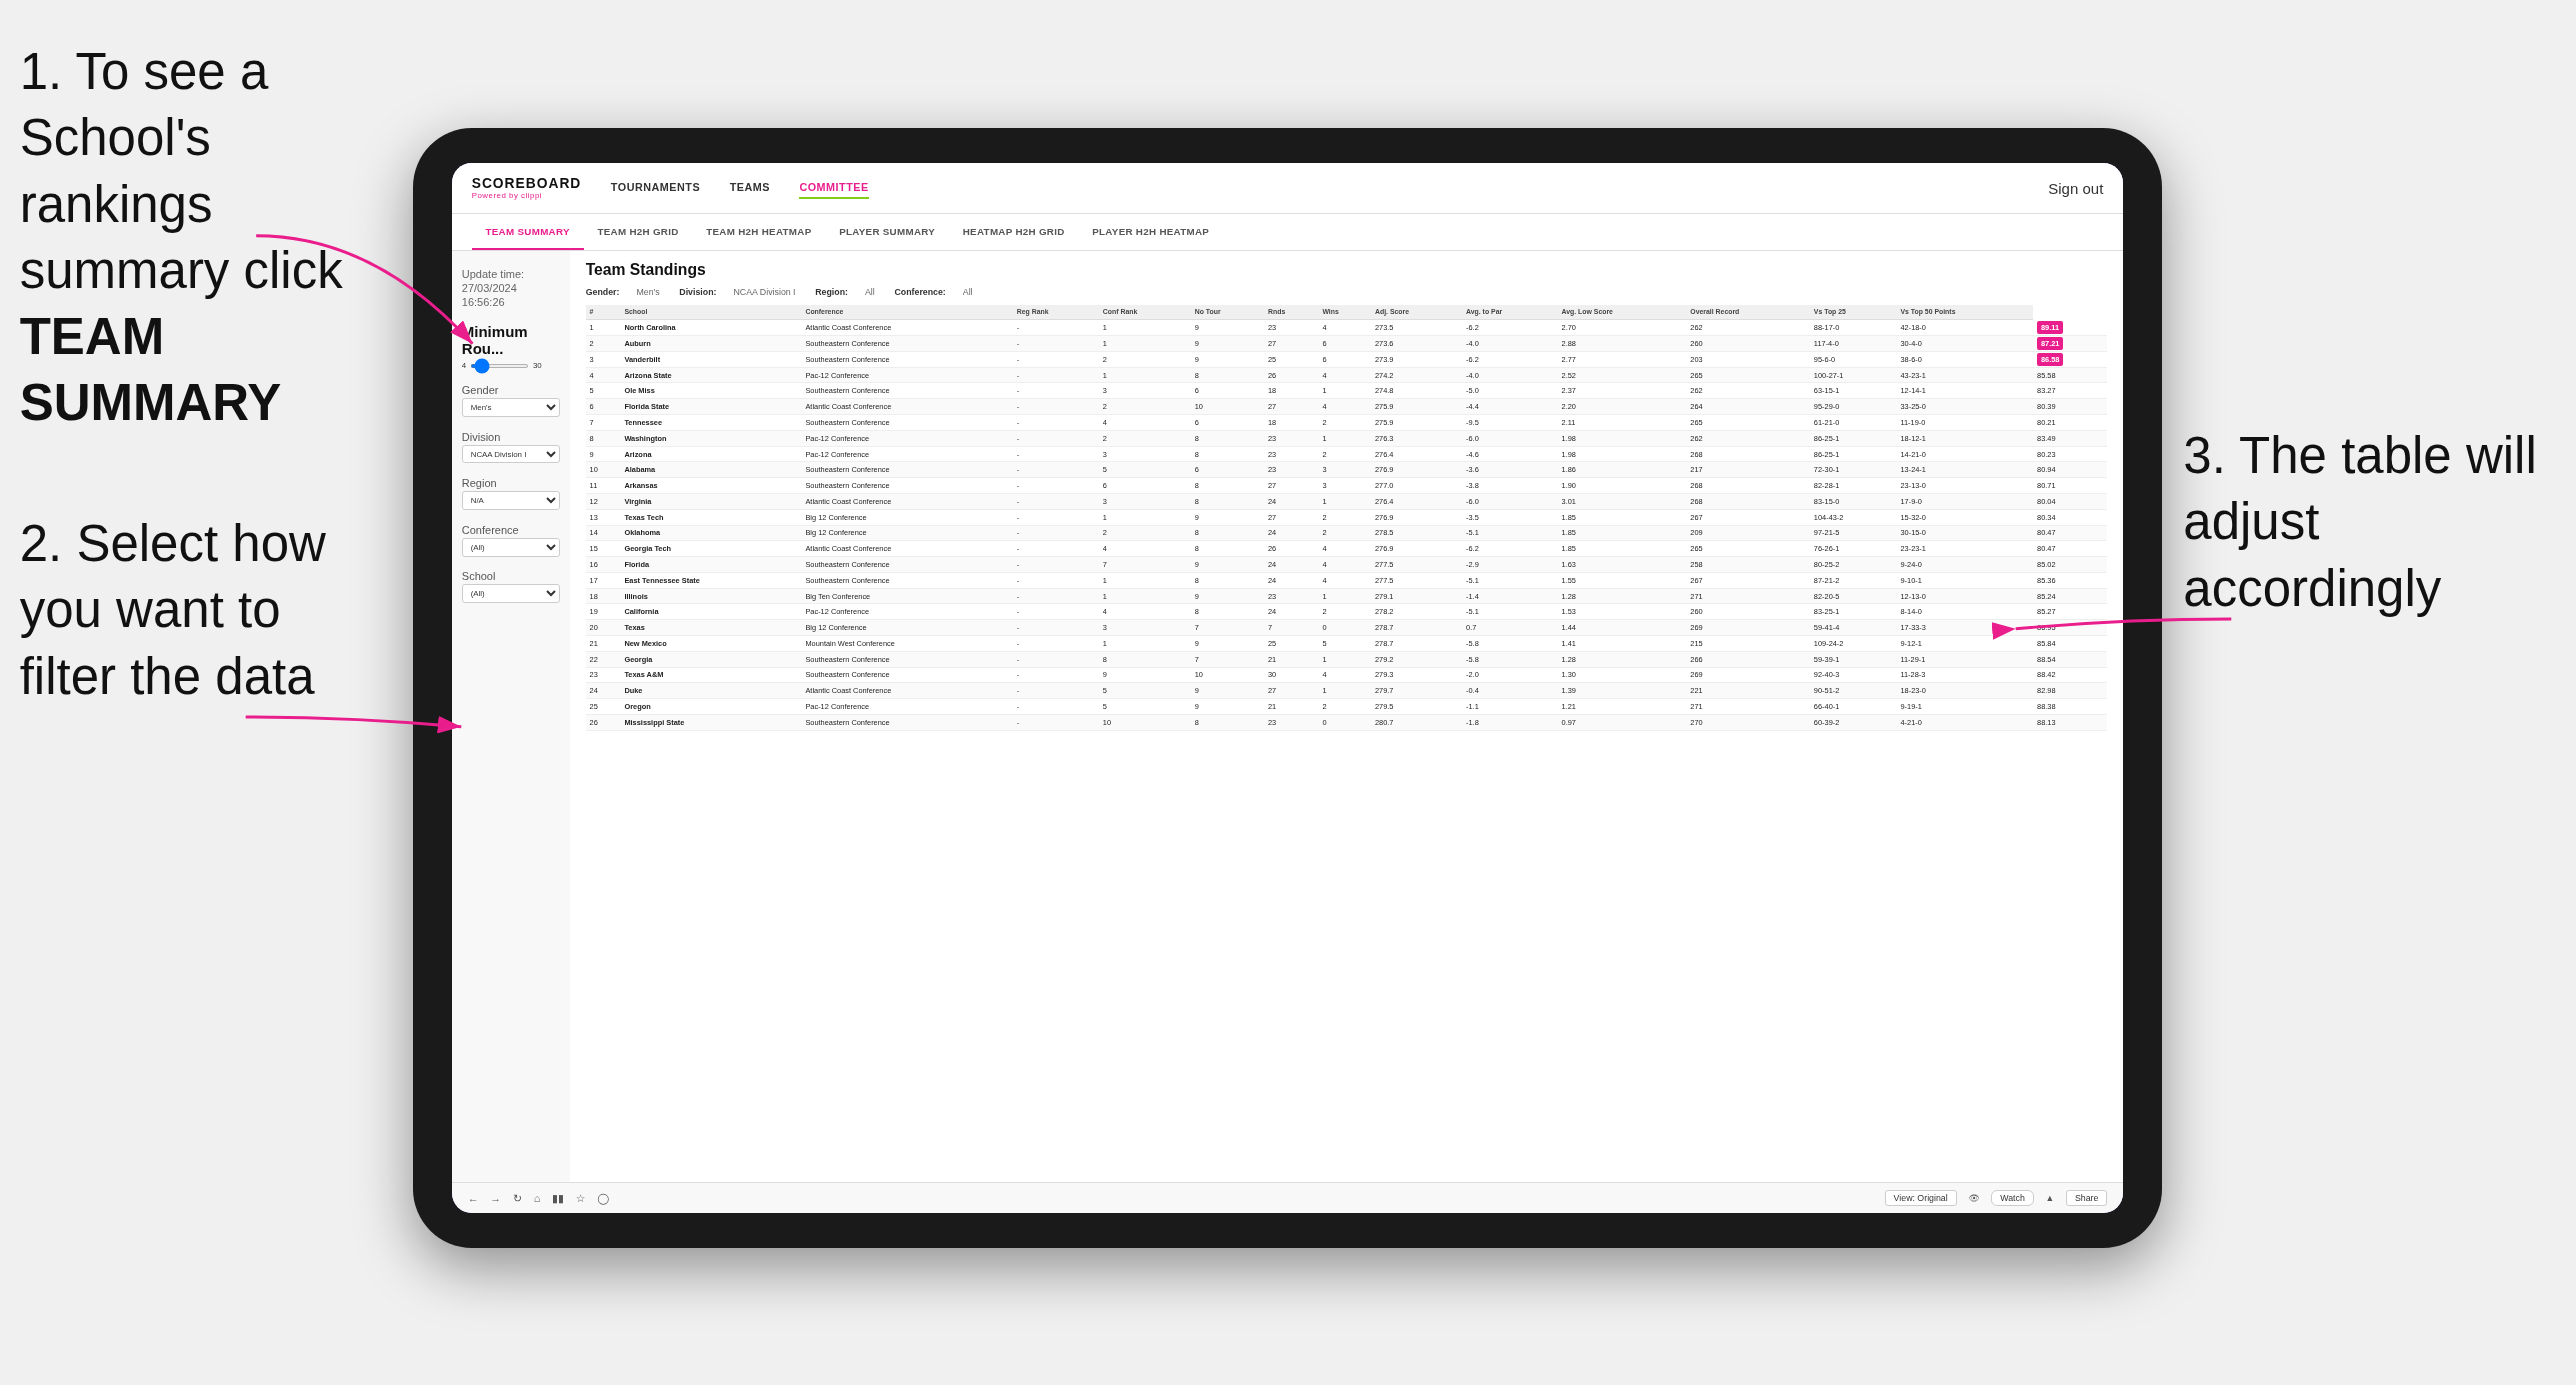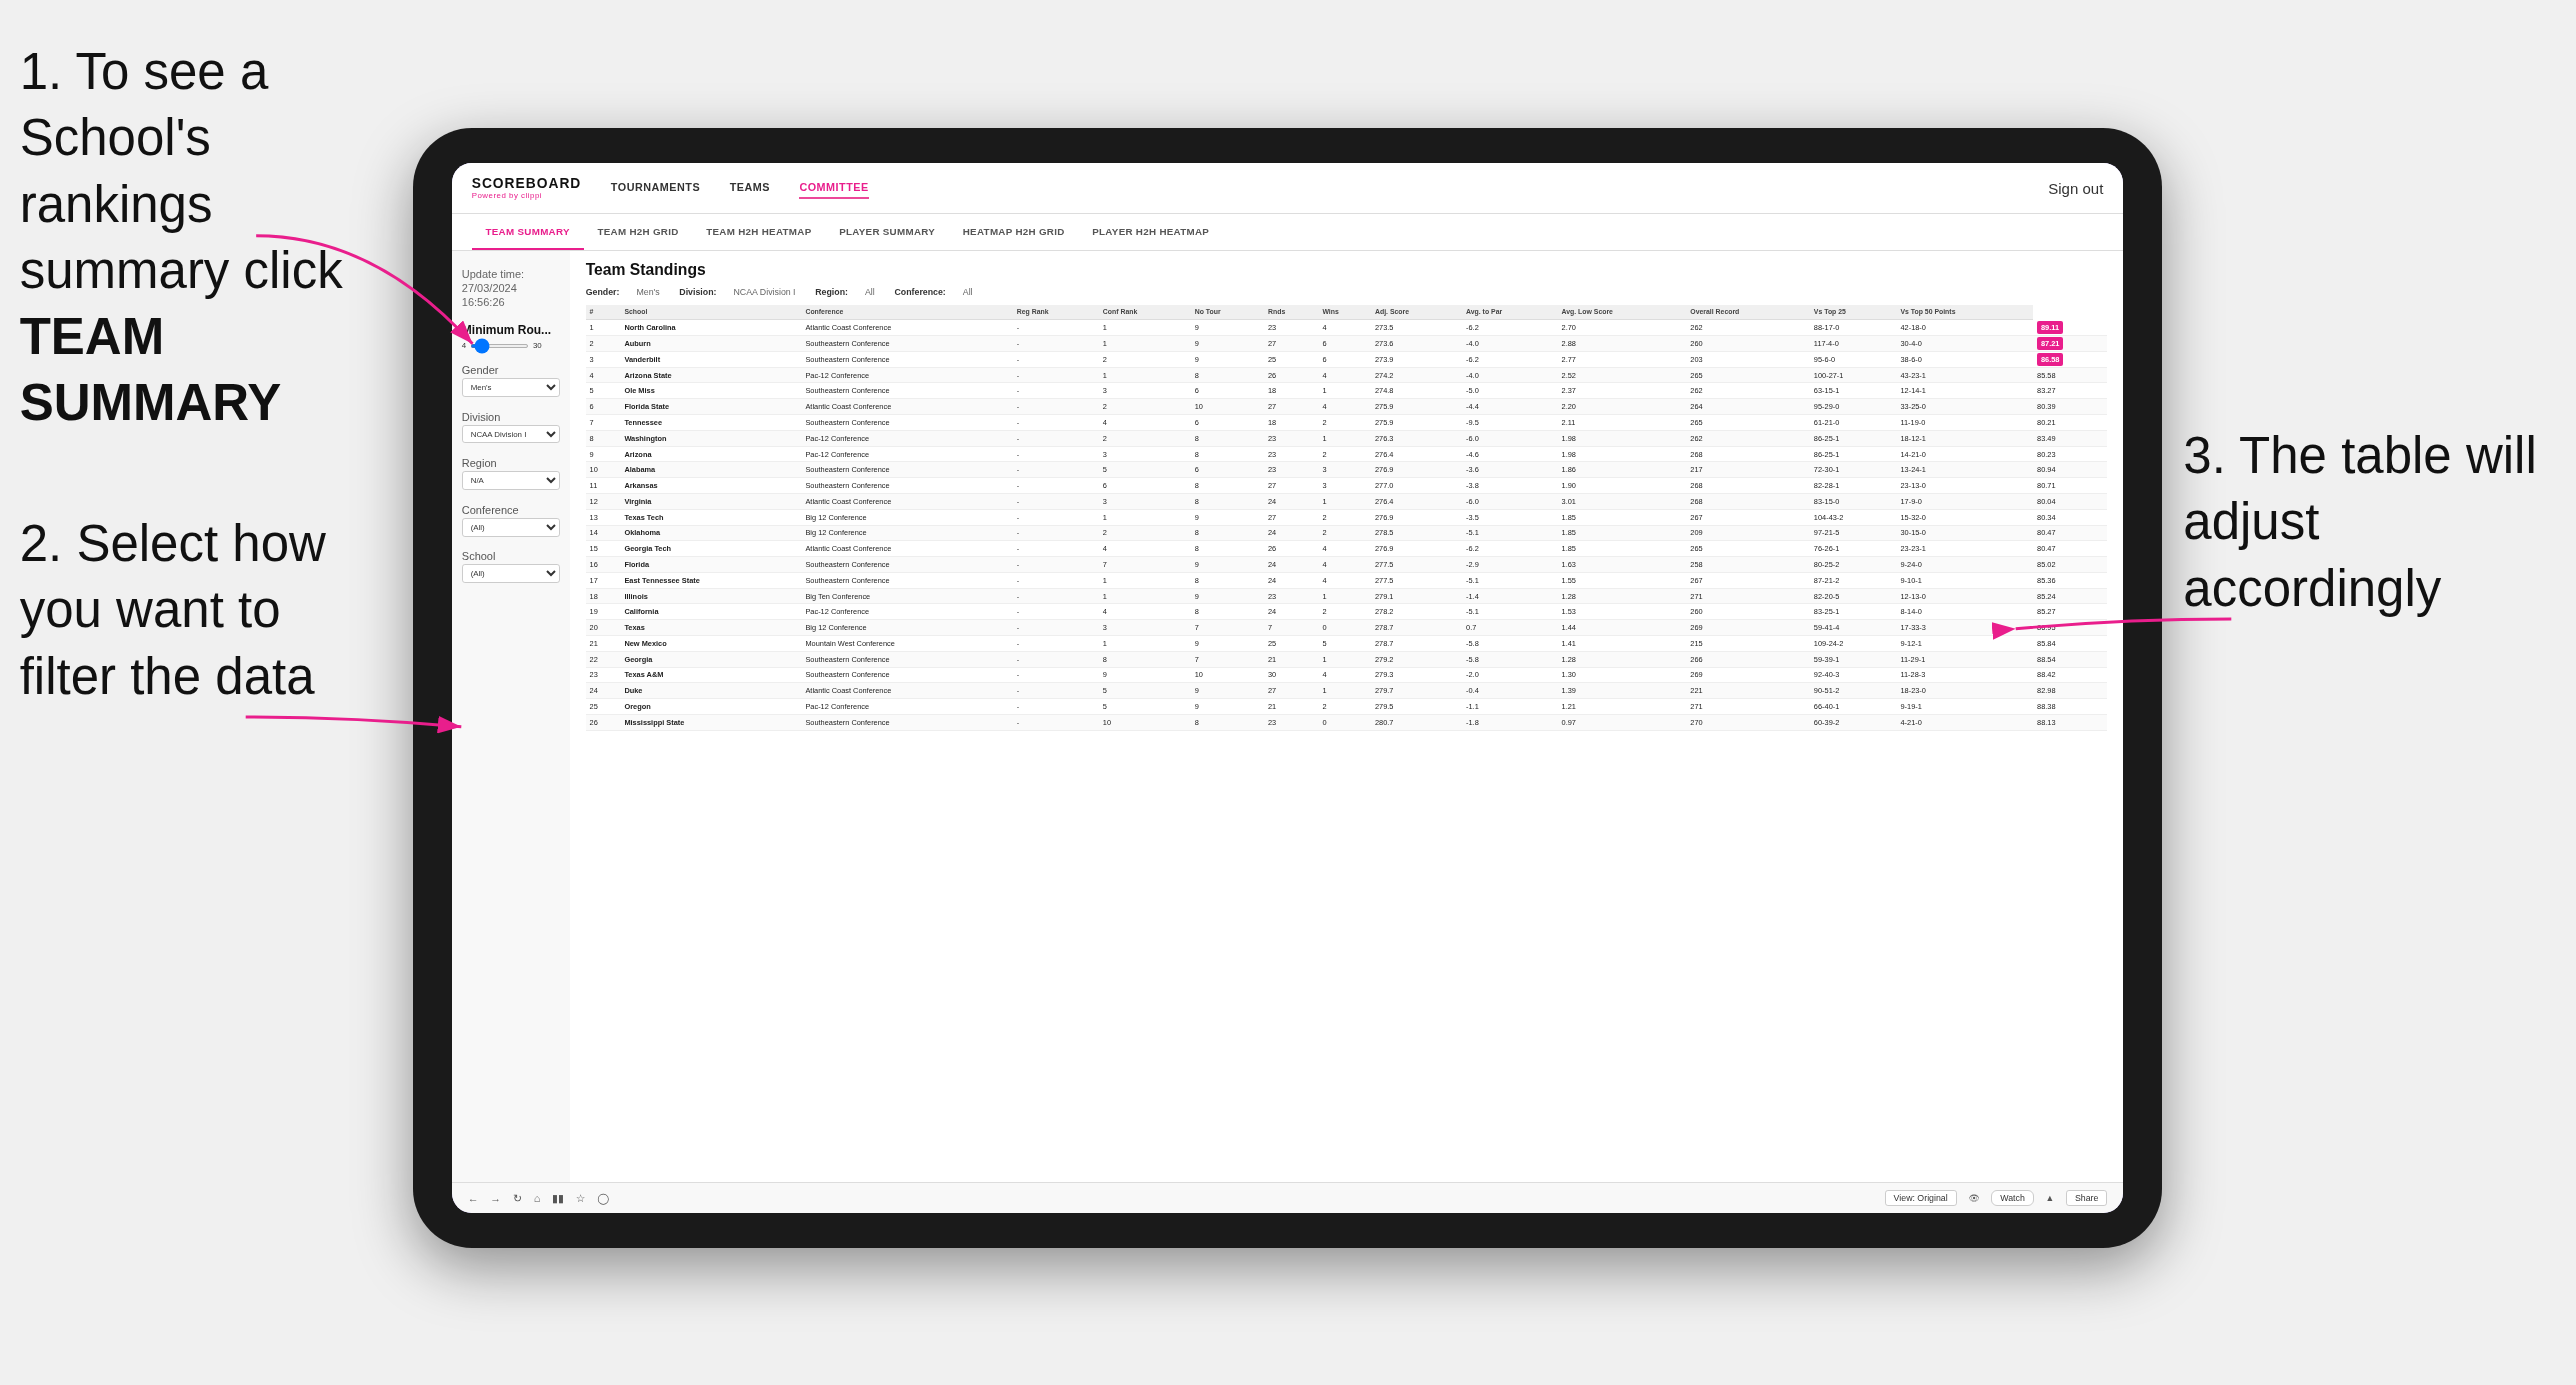--- a/index.html
+++ b/index.html
@@ -111,21 +111,21 @@
       color: #333;
       text-decoration: none;
       font-weight: 600;
       letter-spacing: 0.5px;
       cursor: pointer;
       padding: 3.9px 0;
     }
 
     .nav-link.active {
       color: #e91e8c;
-      border-bottom: 2px solid #ec4899;
+      border-bottom: 2px solid #84cc16;
     }
 
     .sign-out {
       font-size: 15px;
       color: #333;
       margin-left: auto;
       cursor: pointer;
     }
 
     
@@ -174,21 +174,21 @@
       flex-shrink: 0;
       font-size: 8.8px;
       color: #333;
     }
 
     .sidebar-section {
       margin-bottom: 13.8px;
     }
 
     .sidebar-label {
-      font-size: 12px;
+      font-size: 15px;
       font-weight: 700;
       color: #111;
       margin-bottom: 3.9px;
       display: block;
     }
 
     .sidebar-update {
       font-size: 11px;
       color: #666;
       margin-bottom: 9.8px;

